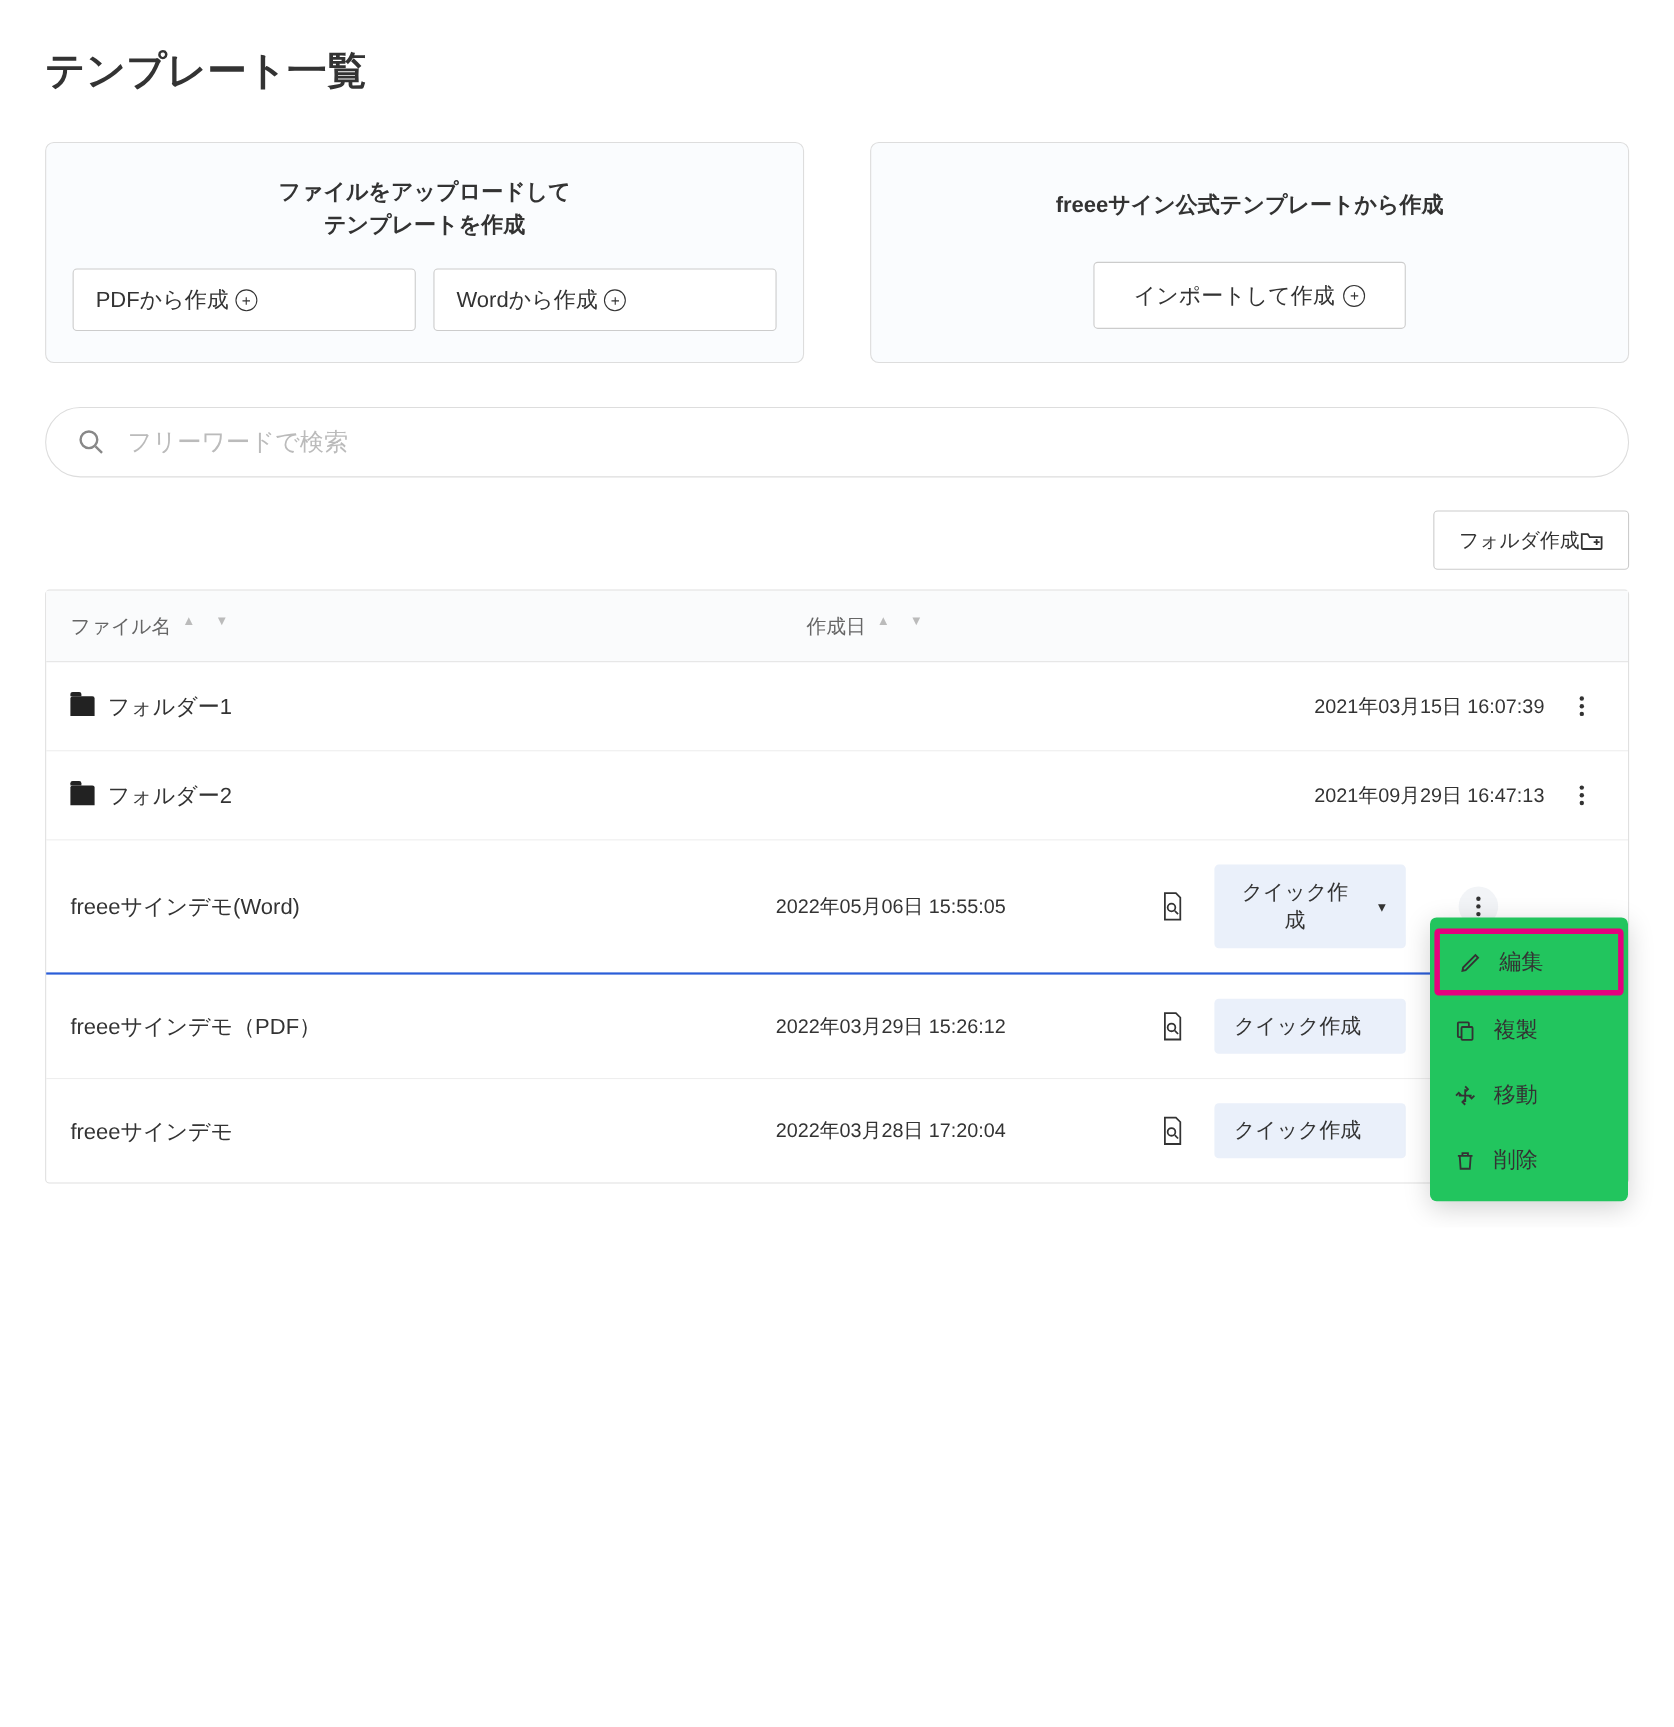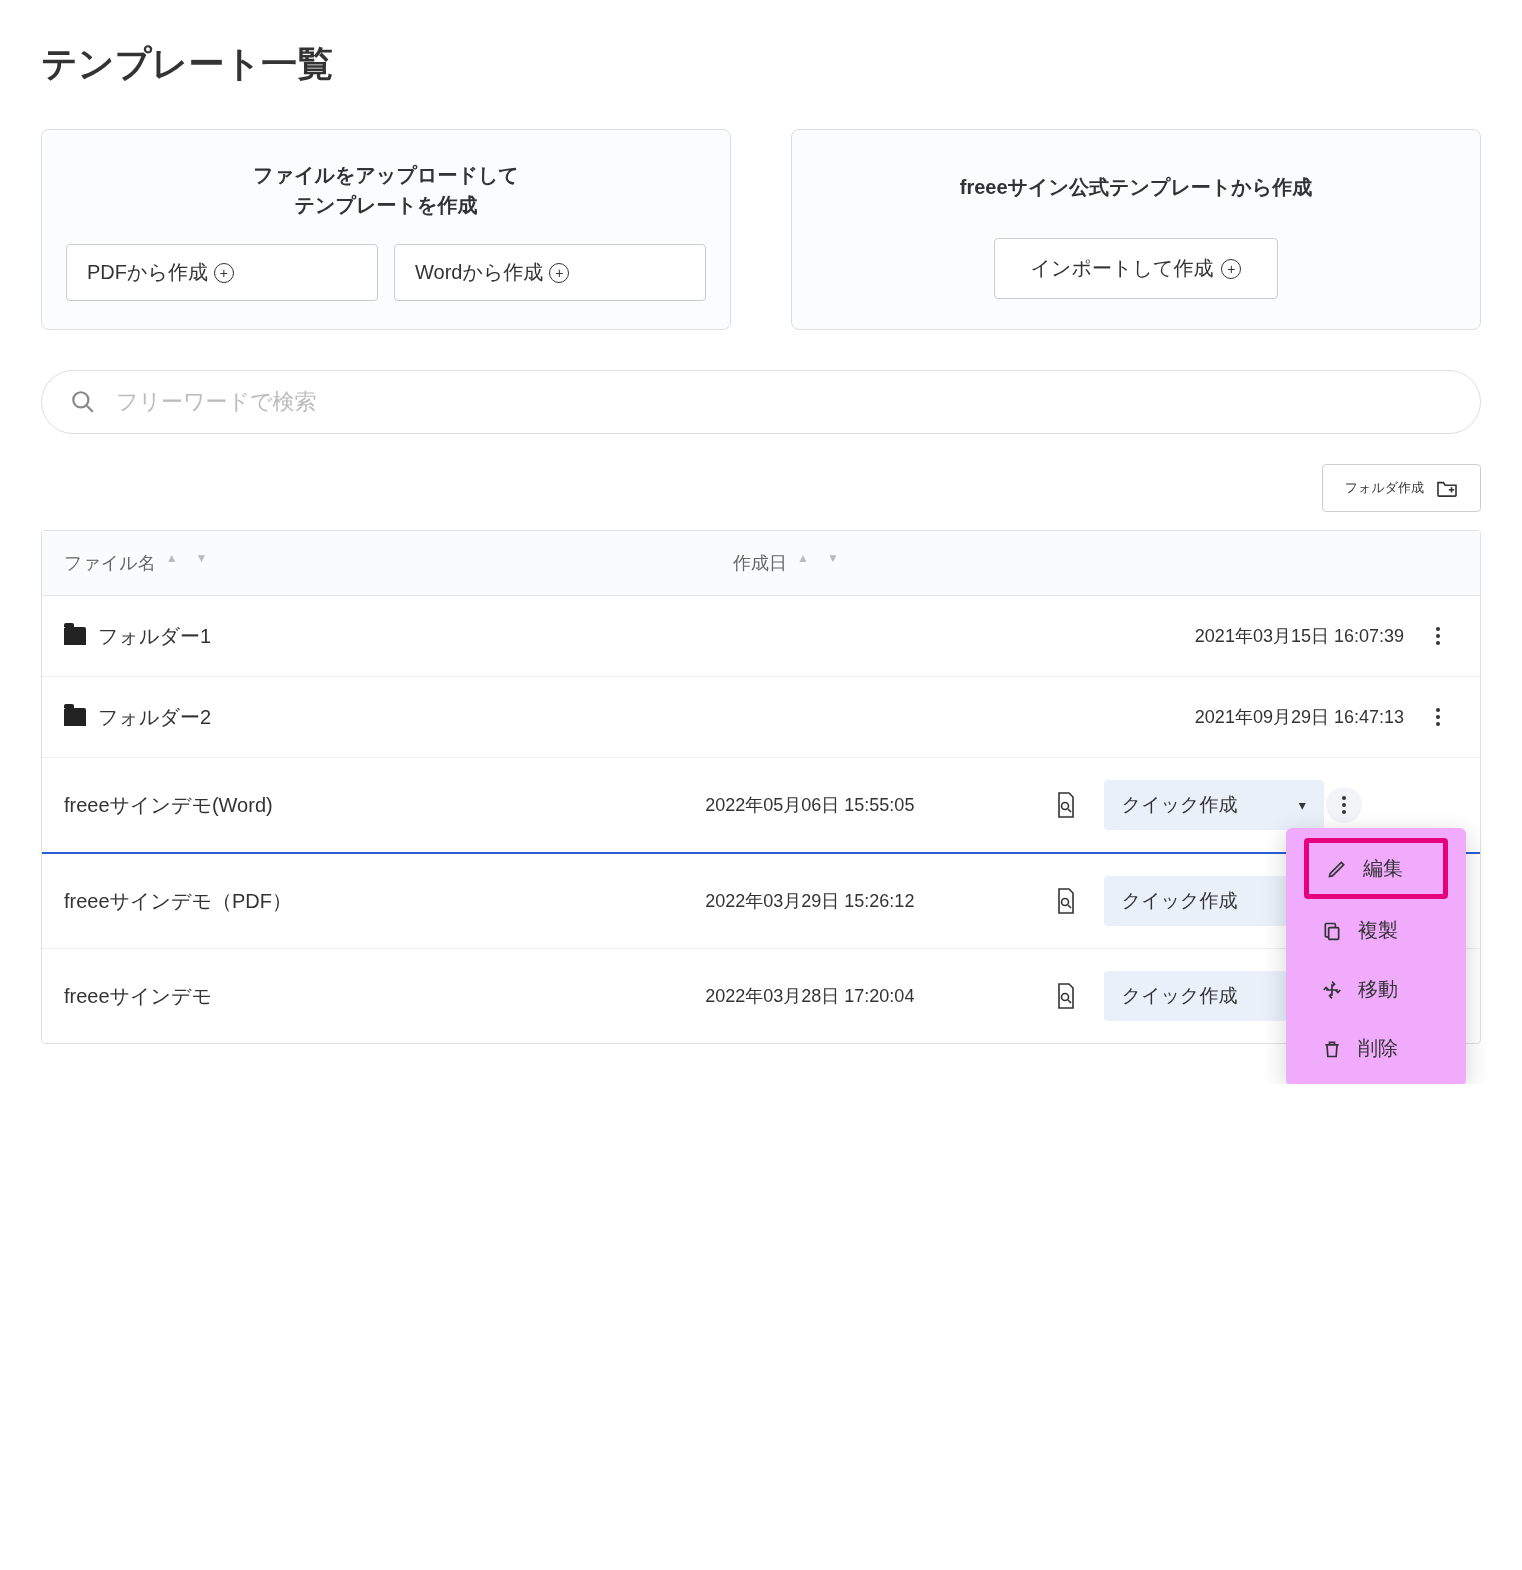--- a/index.html
+++ b/index.html
@@ -82,26 +82,25 @@
       color: #333;
     }
     .search-input::placeholder { color: #bbb; }
 
     .toolbar-row { display: flex; justify-content: flex-end; margin-bottom: 18px; }
     .outline-btn {
       background: #fff;
       border: 1px solid #ccc;
       border-radius: 4px;
       padding: 14px 22px;
-      font-size: 13px;
+      font-size: 18px;
       font-weight: 500;
       cursor: pointer;
       display: inline-flex;
       align-items: center;
-      gap: 12px;
       color: #333;
     }
 
     .listing { border: 1px solid #e0e0e0; border-radius: 4px; overflow: visible; }
     .breadcrumb {
       background: #f5f8fc;
       padding: 20px 22px;
       display: flex;
       align-items: center;
       gap: 10px;
@@ -149,21 +148,21 @@
       border: none;
       border-radius: 4px;
       padding: 12px 18px;
       font-size: 19px;
       font-weight: 500;
       color: #333;
       cursor: pointer;
       display: inline-flex;
       align-items: center;
       justify-content: space-between;
-      width: 220px;
+      width: 174px;
       gap: 20px;
     }
     .dropdown-btn .chev { font-size: 14px; }
 
     .more-btn {
       width: 36px; height: 36px;
       border-radius: 50%;
       background: #f2f4f7;
       border: none;
       cursor: pointer;
@@ -172,26 +171,26 @@
       justify-content: center;
       color: #333;
     }
     .dots { display: inline-flex; flex-direction: column; gap: 3px; }
     .dots span { width: 4px; height: 4px; background: #333; border-radius: 50%; }
 
     .row.highlighted { border-bottom: 2px solid #2a5dd8; }
 
     .context-menu {
       position: absolute;
-      right: 14px;
+      right: 0;
       top: 70px;
-      background: #f0abfc;
+      background: #22c55e;
       border-radius: 6px;
       box-shadow: 0 6px 24px rgba(0,0,0,0.18);
-      padding: 8px 14px;
+      padding: 8px 0;
       z-index: 100;
       min-width: 180px;
     }
     .menu-item {
       display: flex;
       align-items: center;
       gap: 16px;
       padding: 16px 22px;
       font-size: 20px;
       cursor: pointer;

